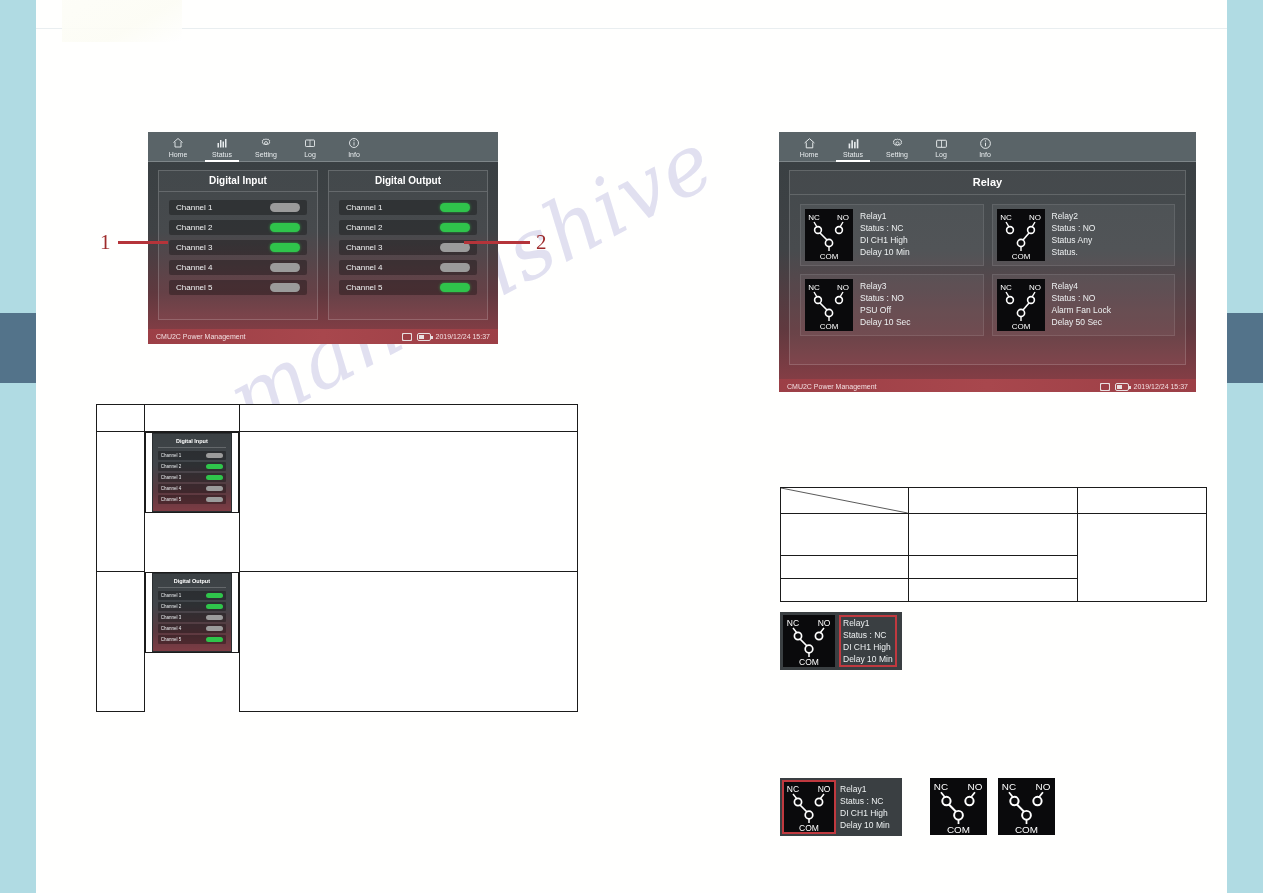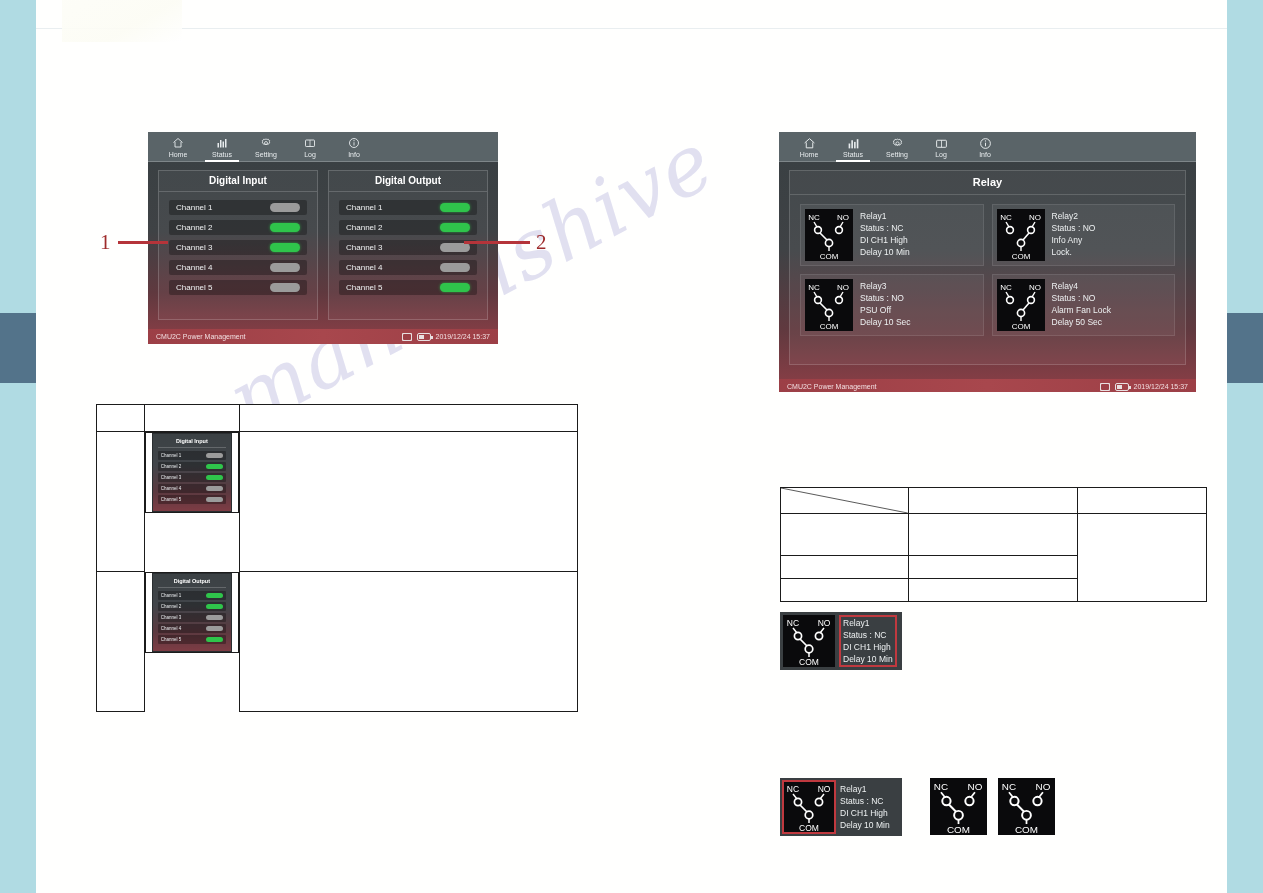--- a/index.html
+++ b/index.html
@@ -481,22 +481,22 @@
                 <circle cx="34" cy="21" r="3.4" fill="none" stroke="#fff" stroke-width="1.6"></circle>
                 <line x1="32" y1="24" x2="26" y2="31" stroke="#fff" stroke-width="1.6"></line>
                 <circle cx="24" cy="34" r="3.6" fill="none" stroke="#fff" stroke-width="1.6"></circle>
                 <line x1="24" y1="38" x2="24" y2="42" stroke="#fff" stroke-width="1.4"></line>
                 <text x="24" y="50" font-family="Liberation Sans, sans-serif" font-size="8" fill="#fff" text-anchor="middle">COM</text>
               </svg>
             </div>
             <div class="relay-text">
               <div>Relay2</div>
               <div>Status : NO</div>
-              <div>Info Any</div>
-              <div>Lock.</div>
+              <div>Status Any</div>
+              <div>Status.</div>
             </div>
           </div>
 
           <div class="relay-card">
             <div class="relay-ico">
               <svg viewBox="0 0 48 52">
                 <text x="9" y="11" font-family="Liberation Sans, sans-serif" font-size="8" fill="#fff" text-anchor="middle">NC</text>
                 <text x="38" y="11" font-family="Liberation Sans, sans-serif" font-size="8" fill="#fff" text-anchor="middle">NO</text>
                 <line x1="9" y1="13" x2="12" y2="18" stroke="#fff" stroke-width="1.4"></line>
                 <line x1="38" y1="13" x2="35" y2="18" stroke="#fff" stroke-width="1.4"></line>

